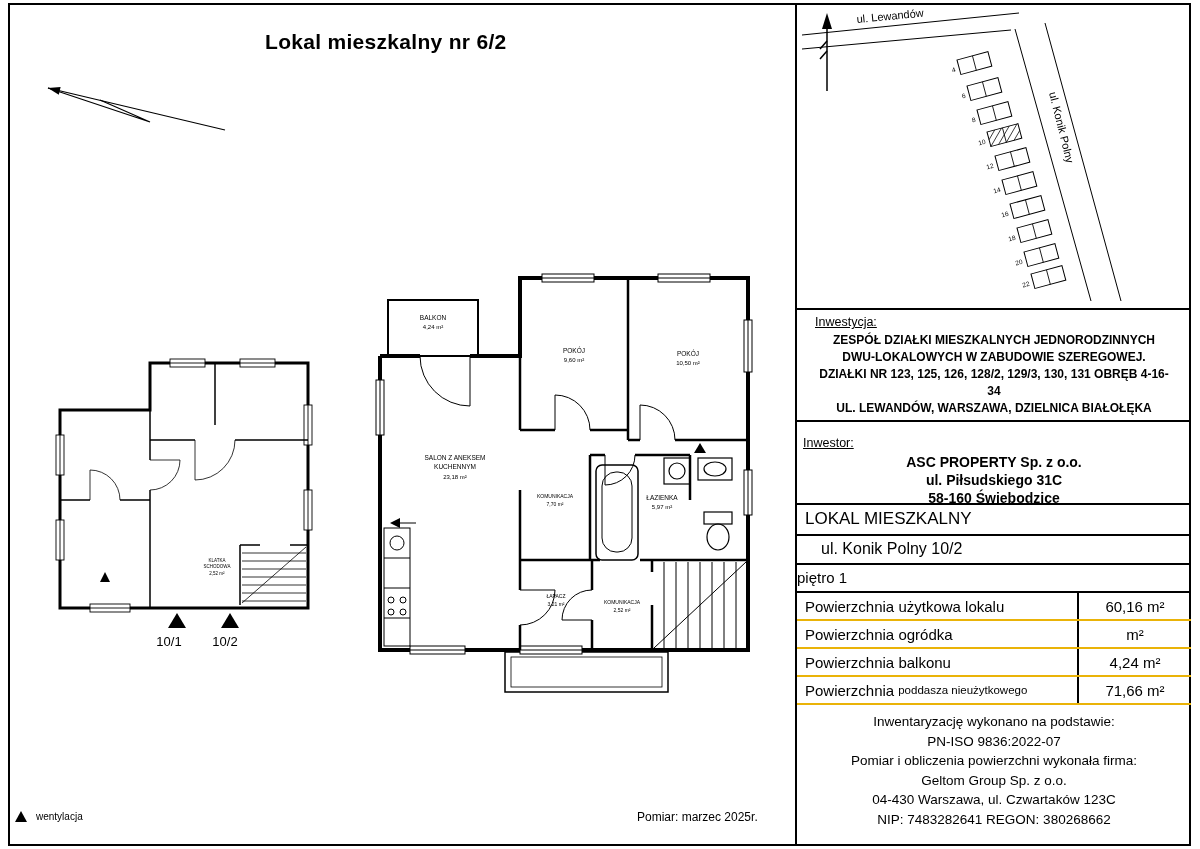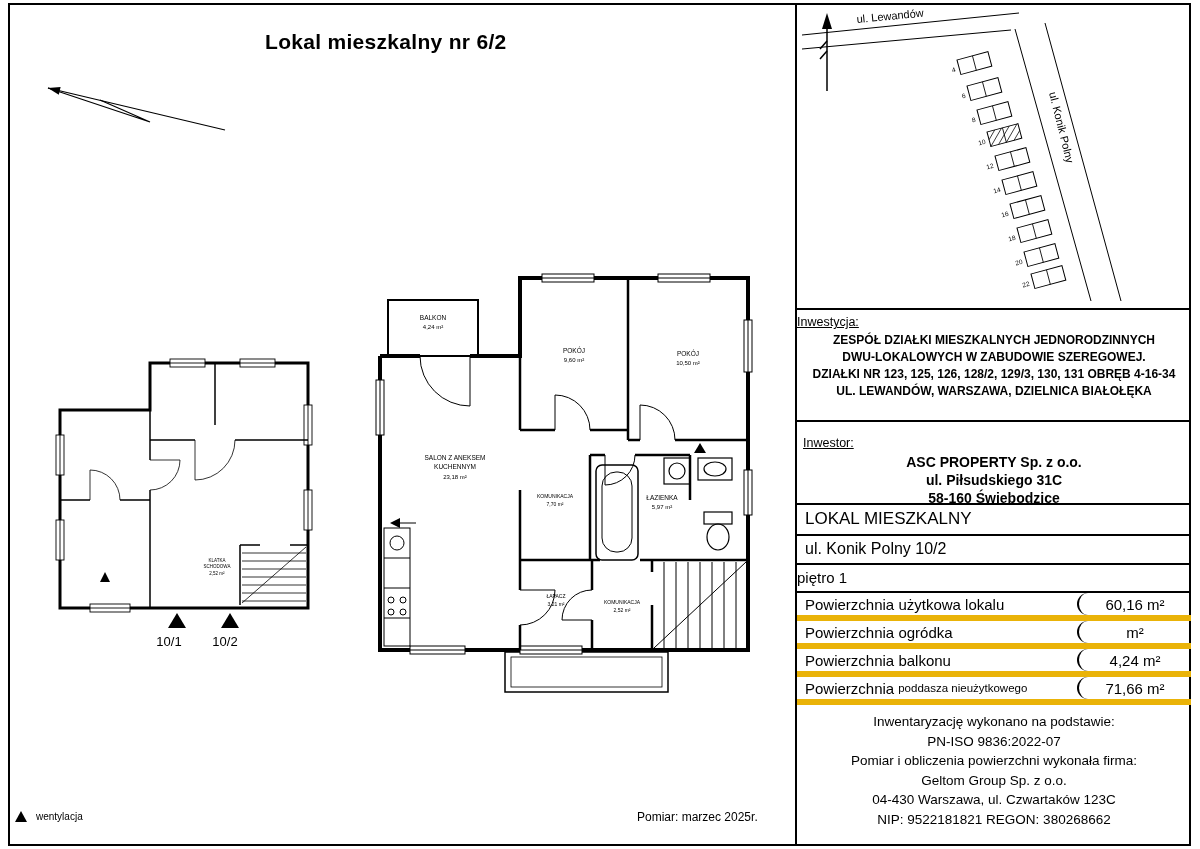--- a/index.html
+++ b/index.html
@@ -7,32 +7,32 @@
   body { width:1200px; height:849px; font-family:"Liberation Sans", sans-serif; color:#000; position:relative; overflow:hidden; }
   .abs { position:absolute; }
   .frame { left:8px; top:3px; width:1183px; height:843px; border:2px solid #000; }
   .page-title { left:265px; top:30px; font-size:21px; font-weight:bold; letter-spacing:0.3px; }
   .pomiar { left:637px; top:810px; font-size:12px; }
   .legend-text { left:36px; top:811px; font-size:10px; }
 
   .right-panel { left:795px; top:3px; width:396px; height:843px; border-left:2px solid #000; display:flex; flex-direction:column; }
   .sec { border-bottom:2px solid #000; }
   .sec-map { height:307px; }
-  .sec-investment { height:112px; padding:5px 0; }
+  .sec-investment { height:112px; padding:5px 18px; }
   .sec-investor { height:83px; padding:14px 6px; }
   .inv-label { font-size:12.5px; text-decoration:underline; margin-bottom:3px; }
   .inv-line { font-weight:bold; font-size:12px; text-align:center; line-height:17px; }
   .investor-line { font-weight:bold; font-size:14px; text-align:center; line-height:18px; }
   .sec-unit-type { height:31px; font-size:17px; padding-left:8px; line-height:28px; }
-  .sec-address  { height:29px; font-size:16px; padding-left:8px; line-height:26px; }
+  .sec-address  { height:29px; font-size:16px; padding-left:24px; line-height:26px; }
   .sec-floor    { height:28px; font-size:15px; line-height:25px; }
-  .area-row { display:flex; height:28px; border-bottom:6px solid #eab308; align-items:stretch; }
+  .area-row { display:flex; height:28px; border-bottom:2px solid #eab308; align-items:stretch; }
   .area-label { flex:1; padding-left:8px; font-size:15px; display:flex; align-items:center; gap:4px; }
   .area-label .small { font-size:11.5px; }
-  .area-value { width:114px; border-left:2px solid #000; display:flex; align-items:center; justify-content:center; font-size:15px;border-radius:11px; }
+  .area-value { width:114px; border-left:2px solid #000; display:flex; align-items:center; justify-content:center; font-size:15px; }
   .sec-survey { flex:1; border-bottom:none; text-align:center; padding-top:7px; font-size:13.5px; line-height:19.5px; }
 
   svg { display:block; }
   svg text { font-family:"Liberation Sans", sans-serif; fill:#000; stroke:none; }
   .plan-label   { font-size:6.5px; text-anchor:middle; }
   .plan-area    { font-size:6px;   text-anchor:middle; }
   .plan-label-sm{ font-size:5px;   text-anchor:middle; }
   .ov-label     { font-size:4.5px; text-anchor:middle; }
   .unit-label   { font-size:13px;  text-anchor:middle; }
   .street-label { font-size:11px; }
@@ -335,15 +335,15 @@
     </div>
     <div class="area-value">71,66 m²</div>
   </div>
 
   <div class="sec sec-survey">
     <div>Inwentaryzację wykonano na podstawie:</div>
     <div>PN-ISO 9836:2022-07</div>
     <div>Pomiar i obliczenia powierzchni wykonała firma:</div>
     <div>Geltom Group Sp. z o.o.</div>
     <div>04-430 Warszawa, ul. Czwartaków 123C</div>
-    <div>NIP: 9522181821 REGON: 380268662</div>
+    <div>NIP: 7483282641 REGON: 380268662</div>
   </div>
 </div>
 
 </body></html>

